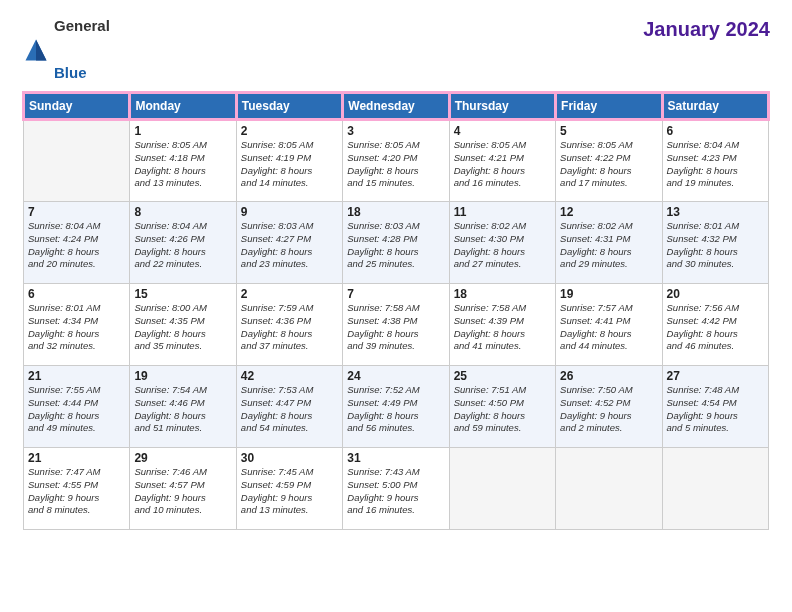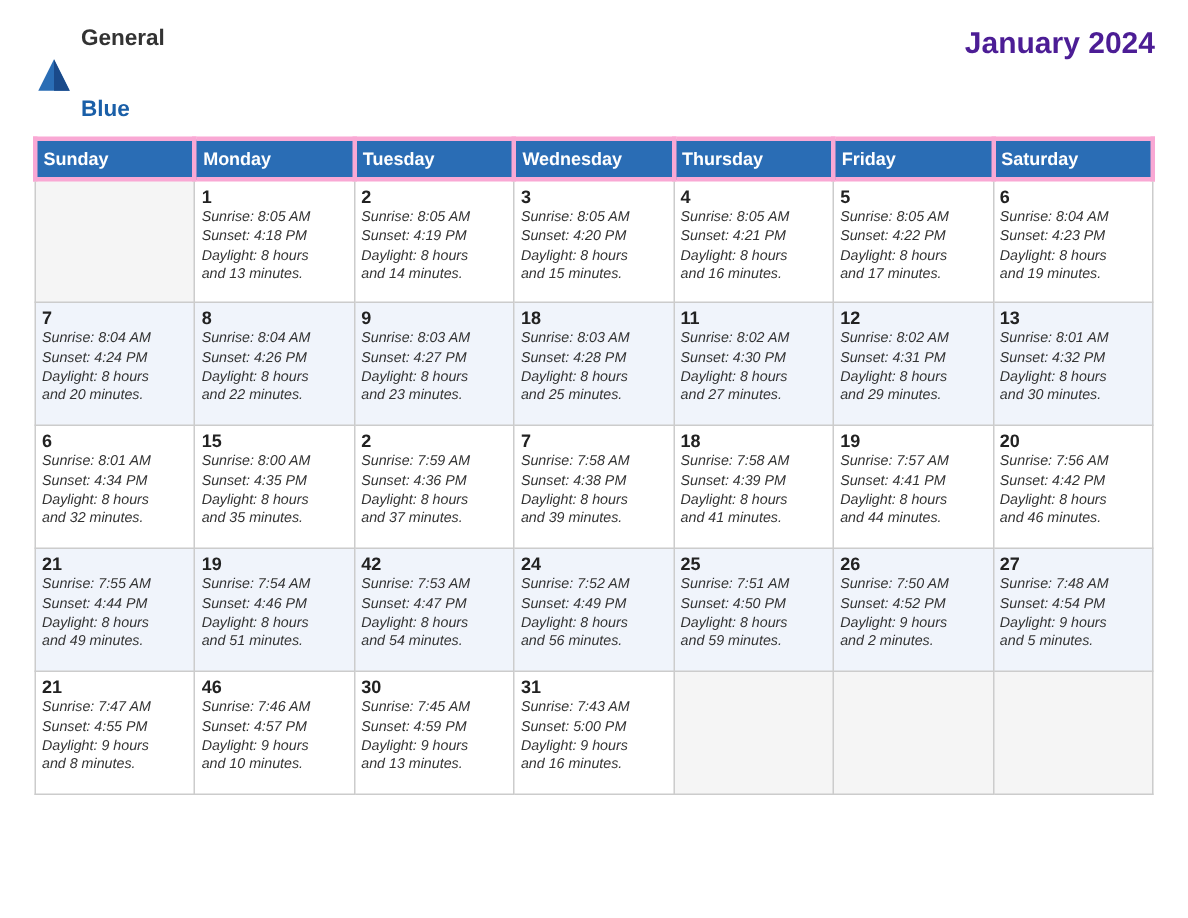--- a/index.html
+++ b/index.html
@@ -246,21 +246,21 @@
             <span class="day-num">27</span>
             <div class="cell-text">Sunrise: 7:48 AM<br>Sunset: 4:54 PM<br>Daylight: 9 hours<br>and 5 minutes.</div>
           </td>
         </tr>
         <tr>
           <td>
             <span class="day-num">21</span>
             <div class="cell-text">Sunrise: 7:47 AM<br>Sunset: 4:55 PM<br>Daylight: 9 hours<br>and 8 minutes.</div>
           </td>
           <td>
-            <span class="day-num">46</span>
+            <span class="day-num">29</span>
             <div class="cell-text">Sunrise: 7:46 AM<br>Sunset: 4:57 PM<br>Daylight: 9 hours<br>and 10 minutes.</div>
           </td>
           <td>
             <span class="day-num">30</span>
             <div class="cell-text">Sunrise: 7:45 AM<br>Sunset: 4:59 PM<br>Daylight: 9 hours<br>and 13 minutes.</div>
           </td>
           <td>
             <span class="day-num">31</span>
             <div class="cell-text">Sunrise: 7:43 AM<br>Sunset: 5:00 PM<br>Daylight: 9 hours<br>and 16 minutes.</div>
           </td>

